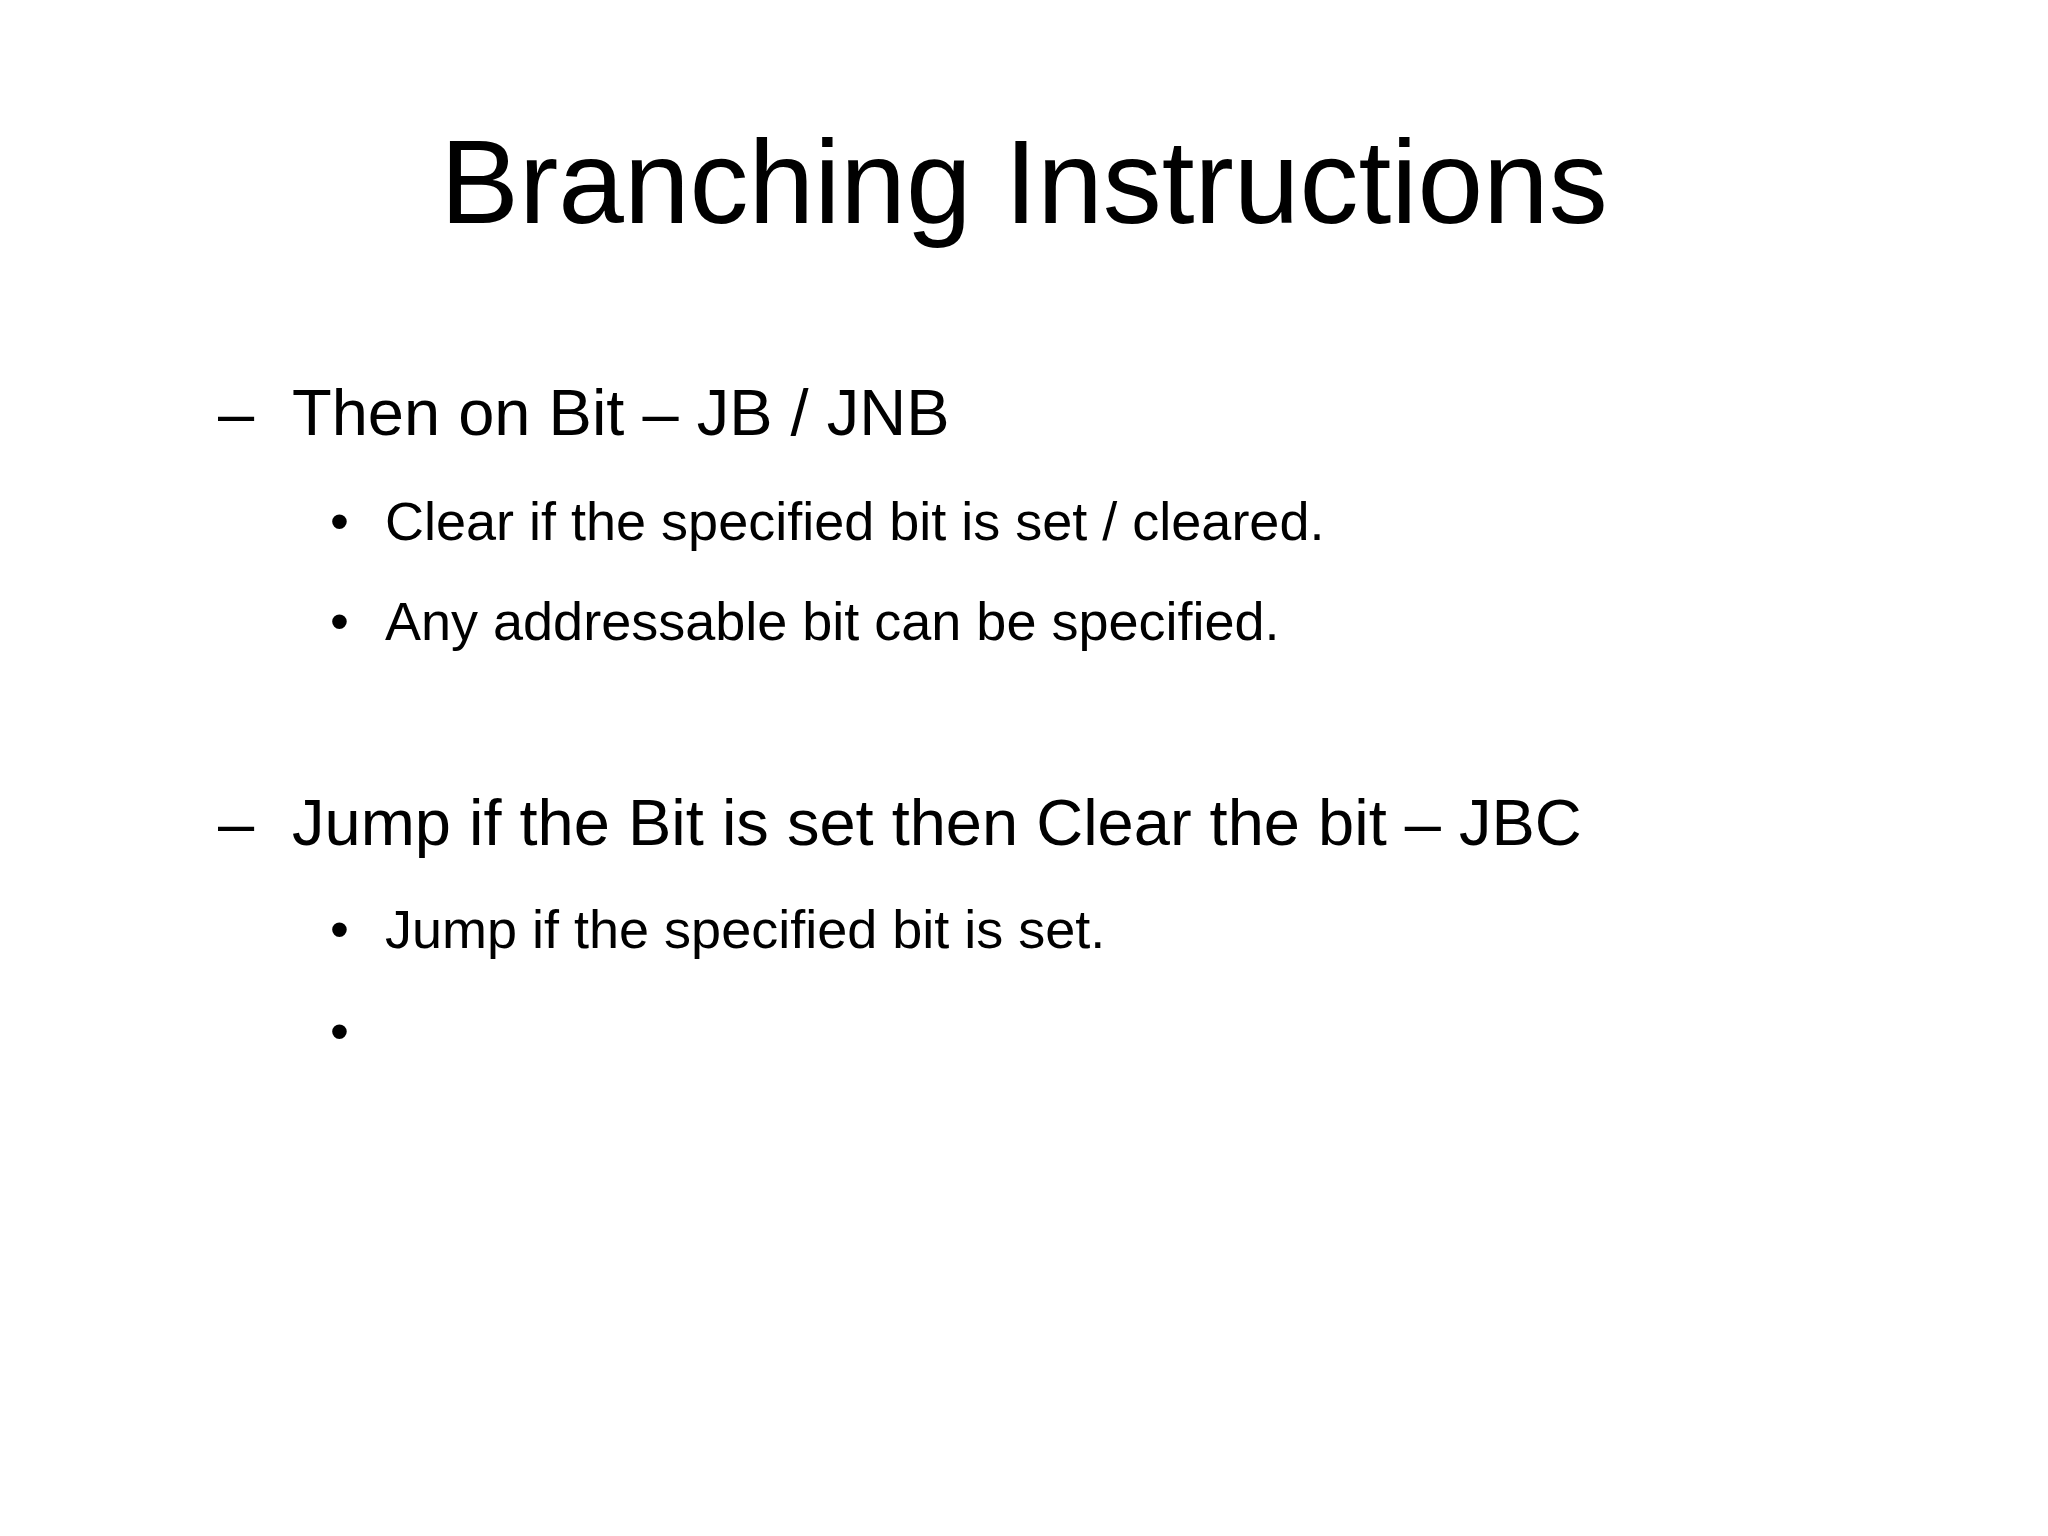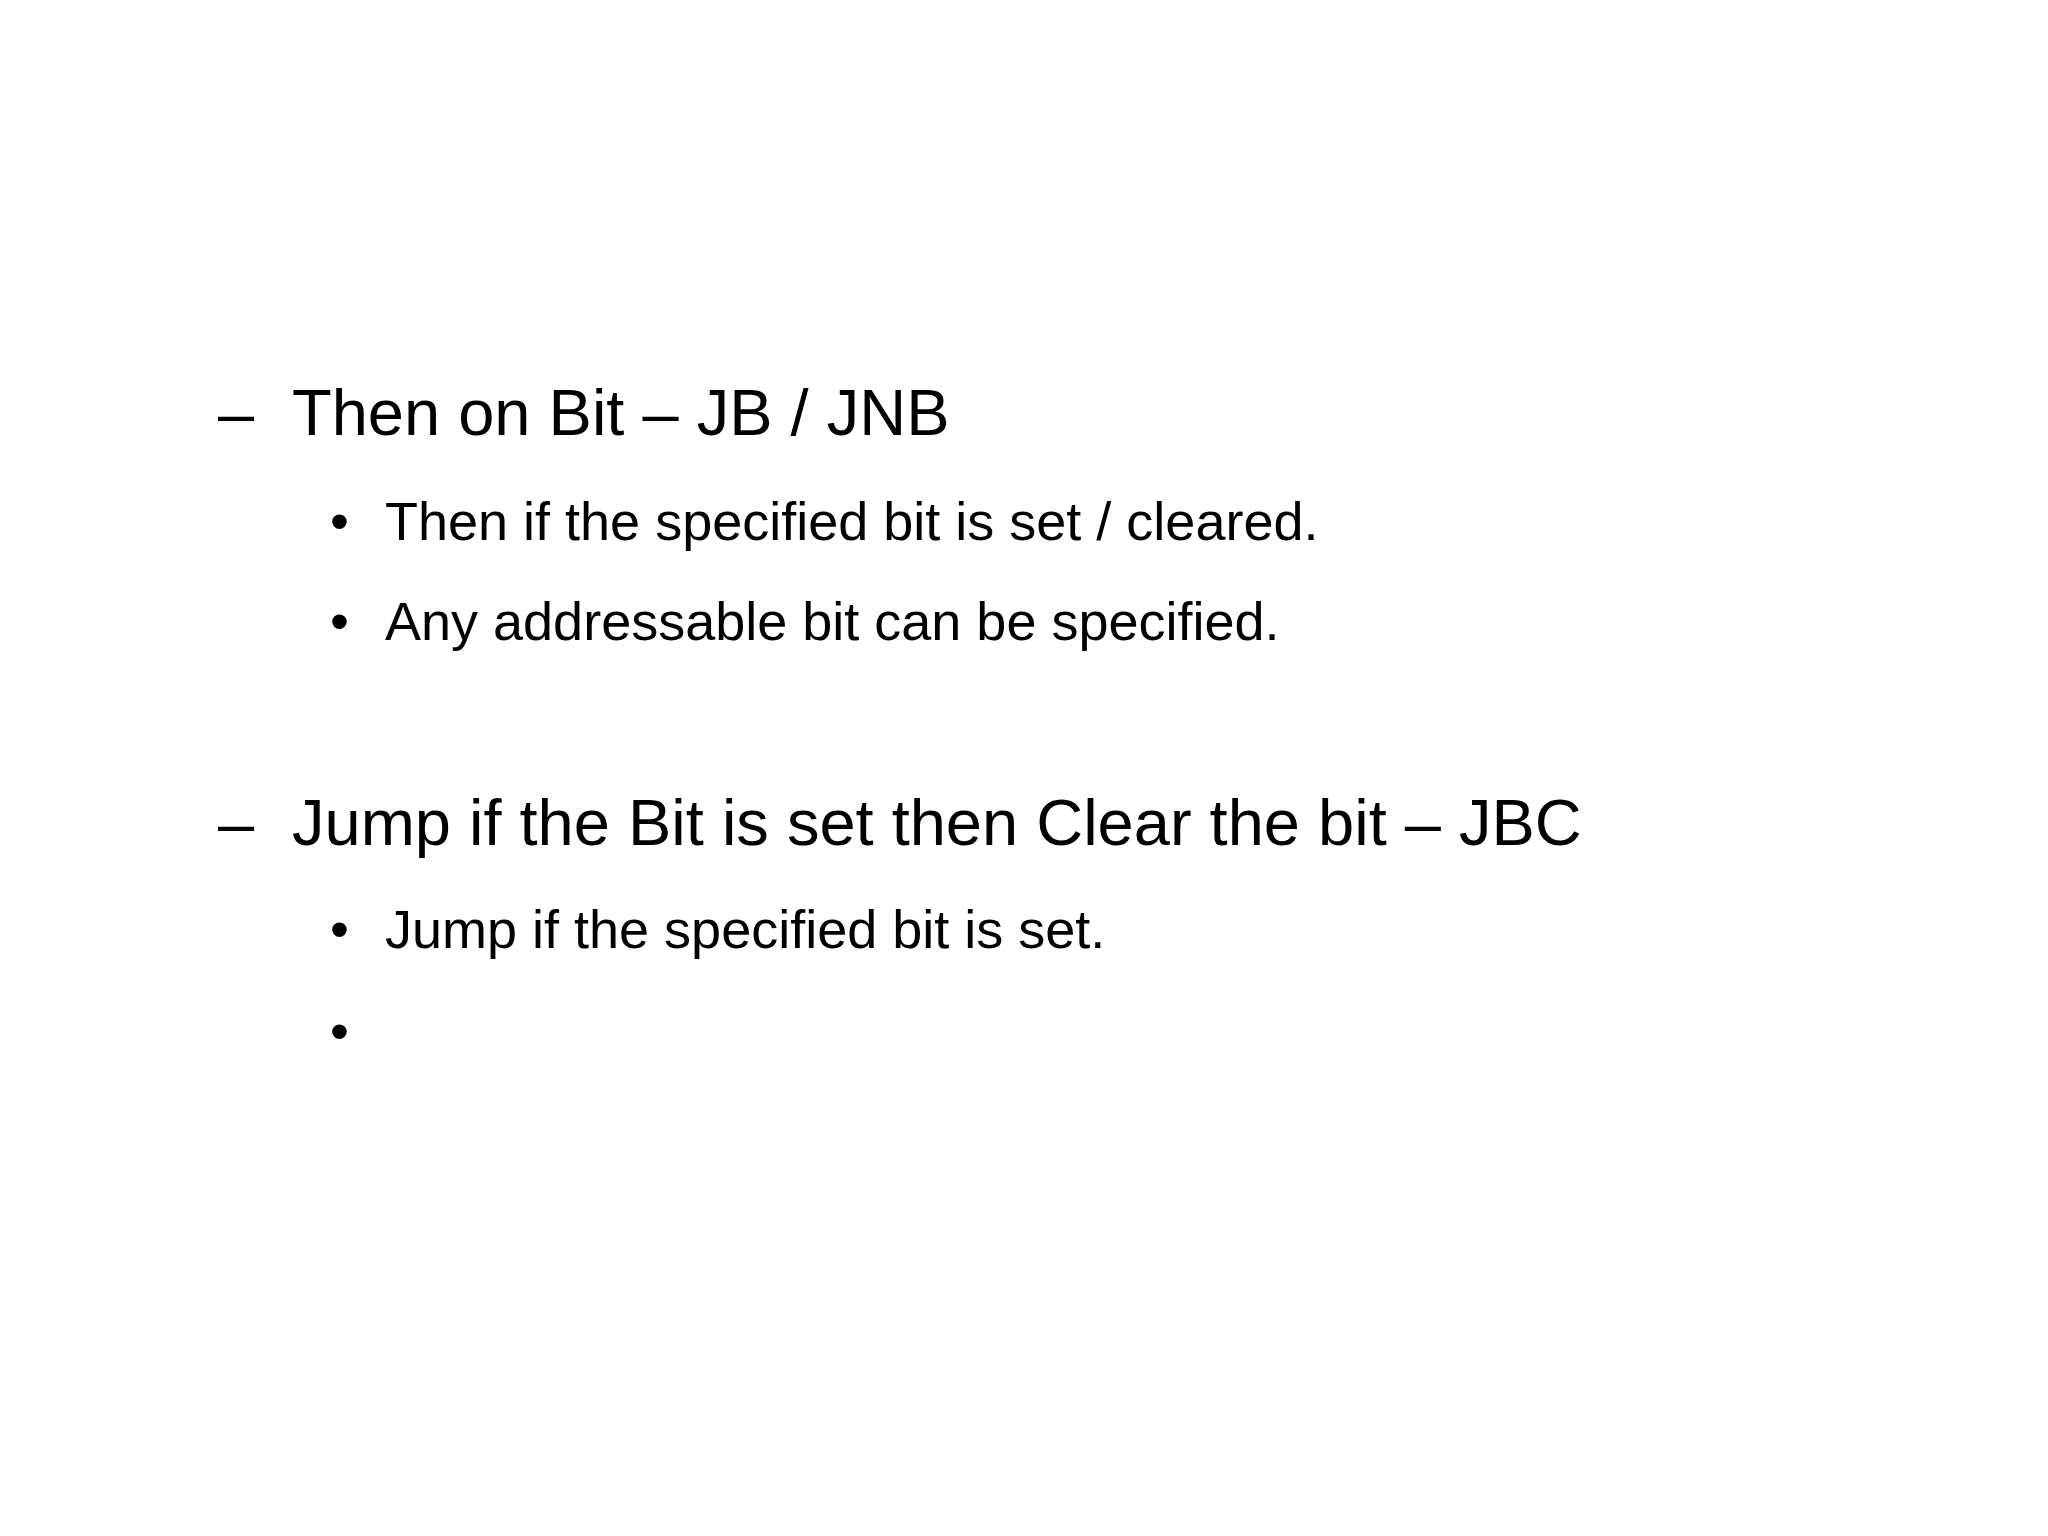--- a/index.html
+++ b/index.html
@@ -58,29 +58,30 @@
   .sec1-b2      { top: 589px; }
   .sec2-heading { top: 784px; }
   .sec2-b1      { top: 897px; }
   .sec2-b2      { top: 999px; }
 </style>
 </head>
 <body>
 
 <div class="slide">
 
+  <h1 class="title">Branching Instructions</h1>
 
   <div class="row level1 sec1-heading">
     <span class="marker">–</span>
     <span>Then on Bit – JB / JNB</span>
   </div>
 
   <div class="row level2 sec1-b1">
     <span class="marker">•</span>
-    <span>Then if the specified bit is set / cleared.</span>
+    <span>Clear if the specified bit is set / cleared.</span>
   </div>
 
   <div class="row level2 sec1-b2">
     <span class="marker">•</span>
     <span>Any addressable bit can be specified.</span>
   </div>
 
   <div class="row level1 sec2-heading">
     <span class="marker">–</span>
     <span>Jump if the Bit is set then Clear the bit – JBC</span>

